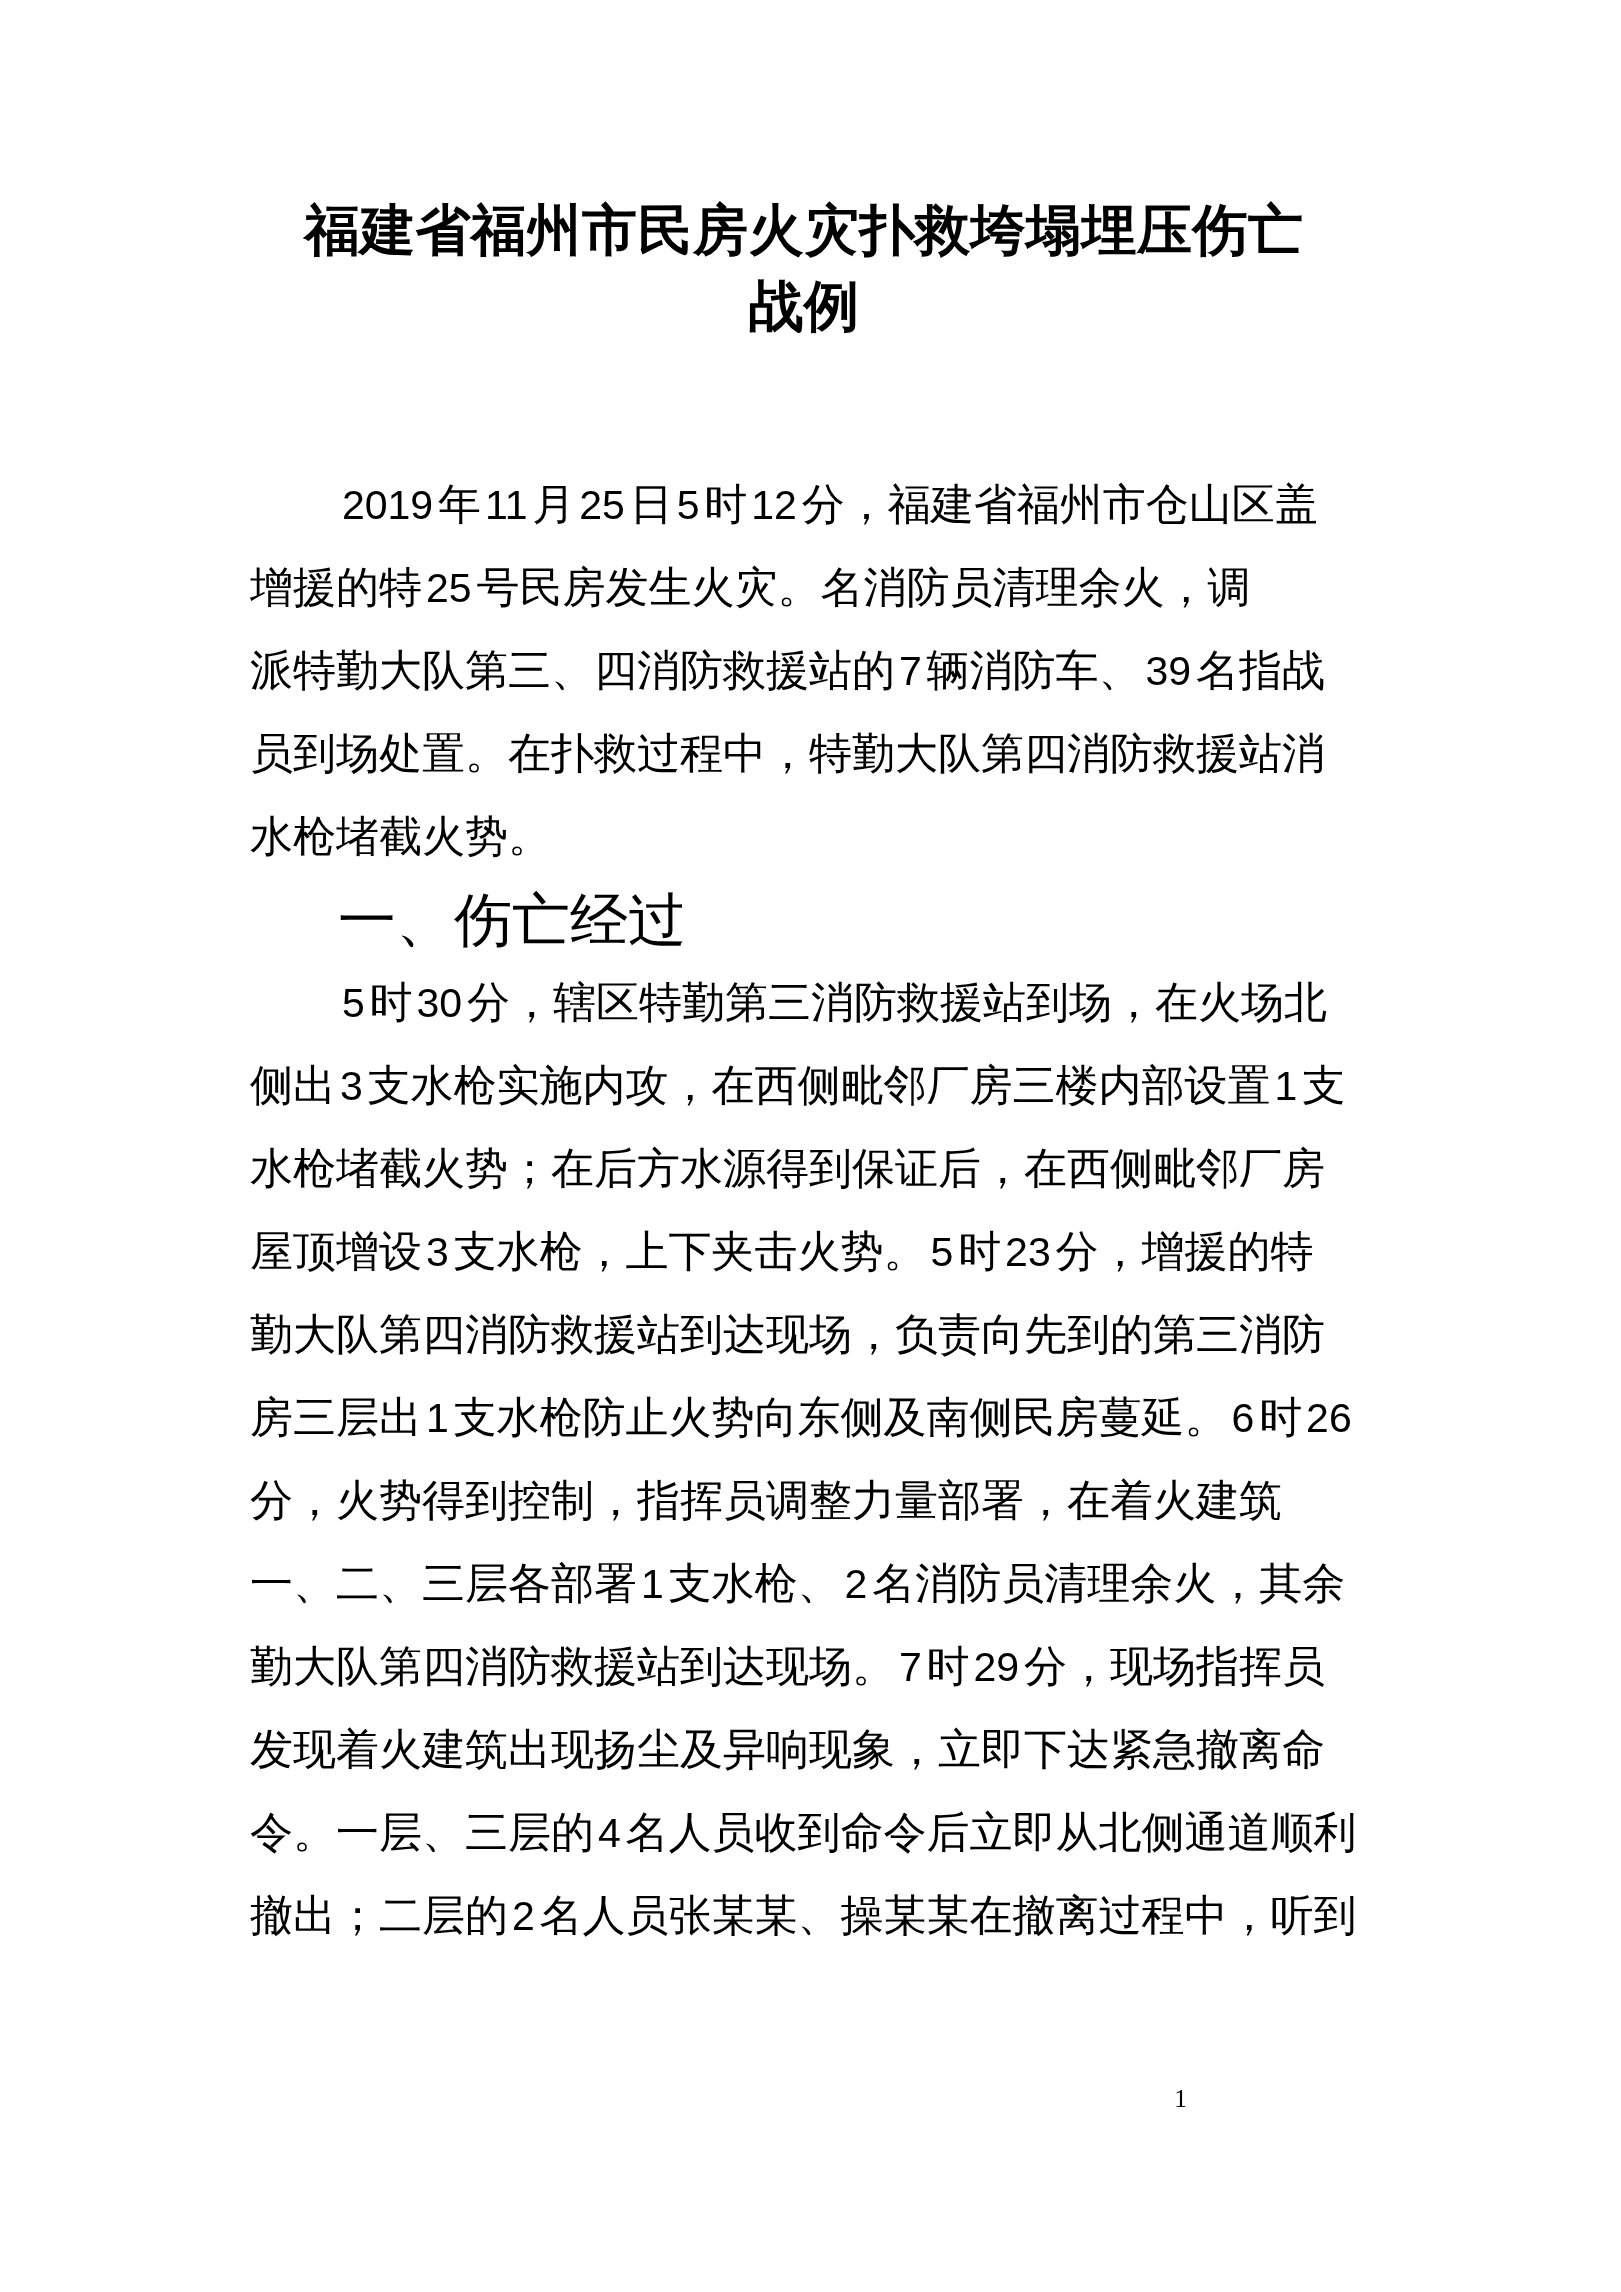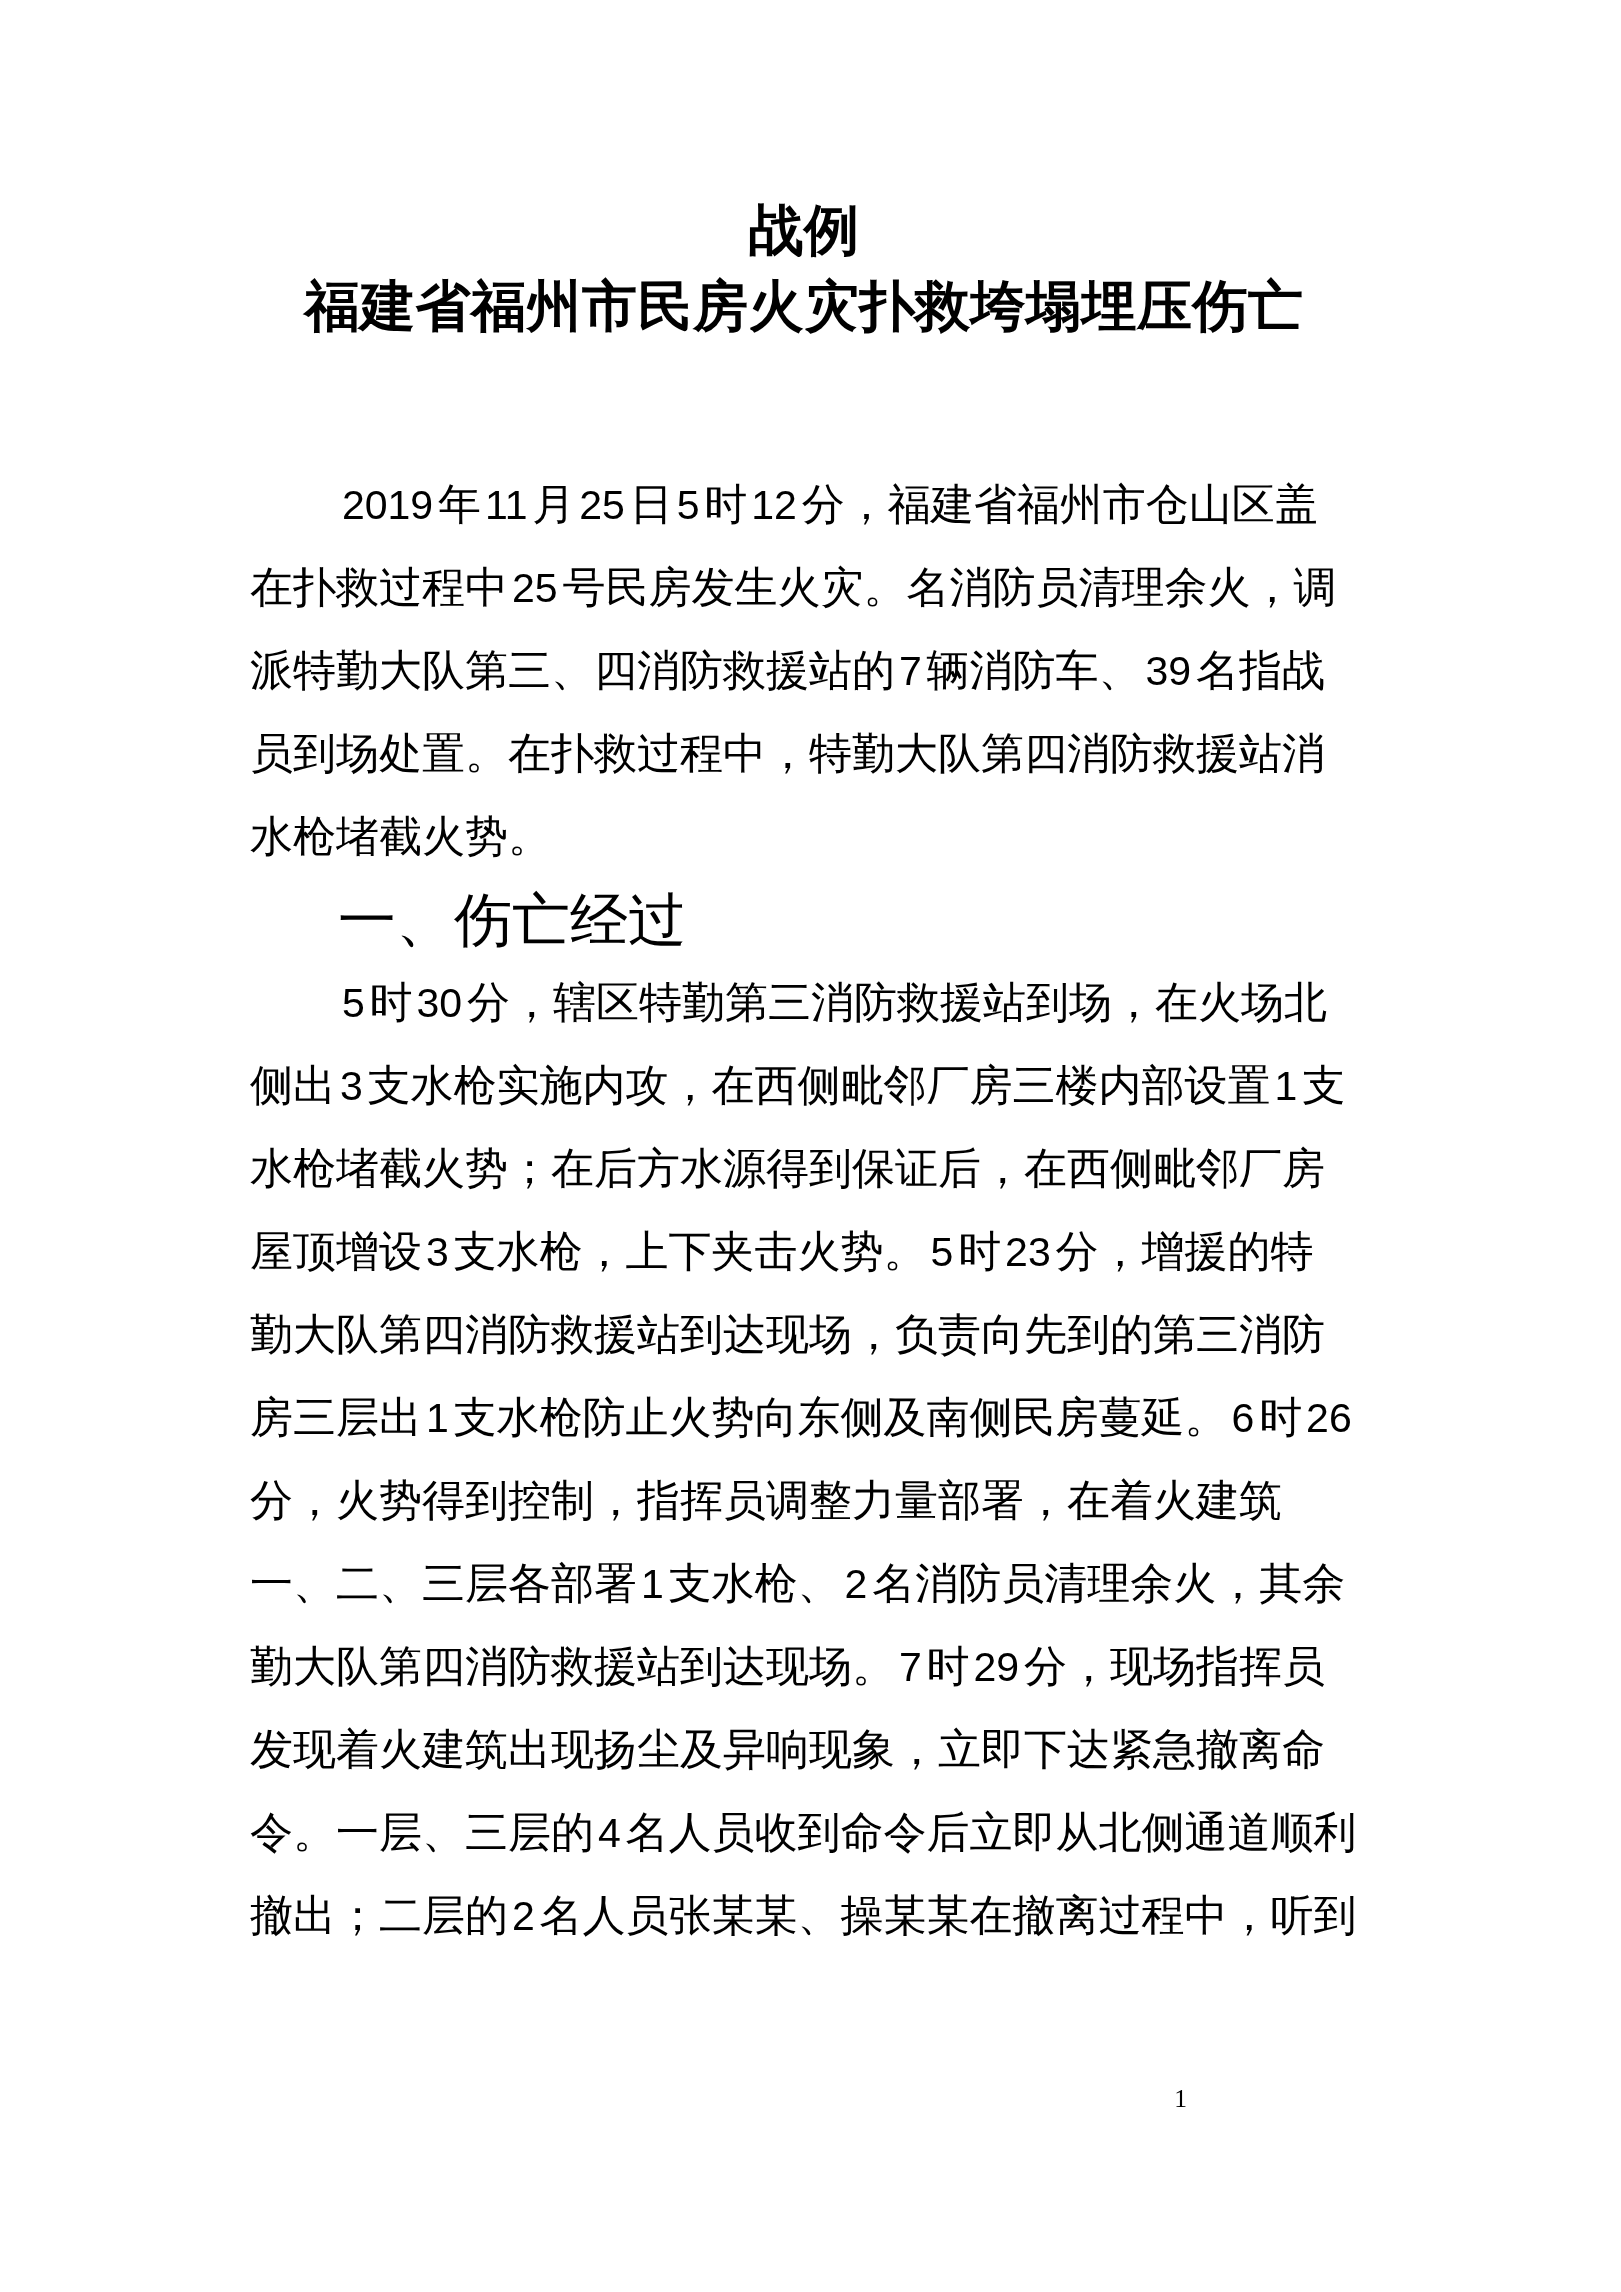--- a/index.html
+++ b/index.html
@@ -106,27 +106,27 @@
   }
 </style>
 </head>
 <body>
 
 <div class="page">
 
   <div class="content">
 
     <h1 class="doc-title">
+      <span class="t-line">福建省福州市民房火灾扑救垮塌埋压伤亡</span>
       <span class="t-line">战例</span>
-      <span class="t-line">福建省福州市民房火灾扑救垮塌埋压伤亡</span>
     </h1>
 
     <div class="body-block" id="body-block">
         <span class="para-line indent"><span class="num">2019</span><span>年</span><span class="num">11</span><span>月</span><span class="num">25</span><span>日</span><span class="num">5</span><span>时</span><span class="num">12</span><span>分，福建省福州市仓山区盖</span></span>
-        <span class="para-line"><span>在扑救过程中</span><span class="num">25</span><span>号民房发生火灾。名消防员清理余火，调</span></span>
+        <span class="para-line"><span>增援的特</span><span class="num">25</span><span>号民房发生火灾。名消防员清理余火，调</span></span>
         <span class="para-line"><span>派特勤大队第三、四消防救援站的</span><span class="num">7</span><span>辆消防车、</span><span class="num">39</span><span>名指战</span></span>
         <span class="para-line"><span>员到场处置。在扑救过程中，特勤大队第四消防救援站消</span></span>
         <span class="para-line"><span>水枪堵截火势。</span></span>
         <span class="heading-line"><span>一、伤亡经过</span></span>
         <span class="para-line indent"><span class="num">5</span><span>时</span><span class="num">30</span><span>分，辖区特勤第三消防救援站到场，在火场北</span></span>
         <span class="para-line"><span>侧出</span><span class="num">3</span><span>支水枪实施内攻，在西侧毗邻厂房三楼内部设置</span><span class="num">1</span><span>支</span></span>
         <span class="para-line"><span>水枪堵截火势；在后方水源得到保证后，在西侧毗邻厂房</span></span>
         <span class="para-line"><span>屋顶增设</span><span class="num">3</span><span>支水枪，上下夹击火势。</span><span class="num">5</span><span>时</span><span class="num">23</span><span>分，增援的特</span></span>
         <span class="para-line"><span>勤大队第四消防救援站到达现场，负责向先到的第三消防</span></span>
         <span class="para-line"><span>房三层出</span><span class="num">1</span><span>支水枪防止火势向东侧及南侧民房蔓延。</span><span class="num">6</span><span>时</span><span class="num">26</span></span>

